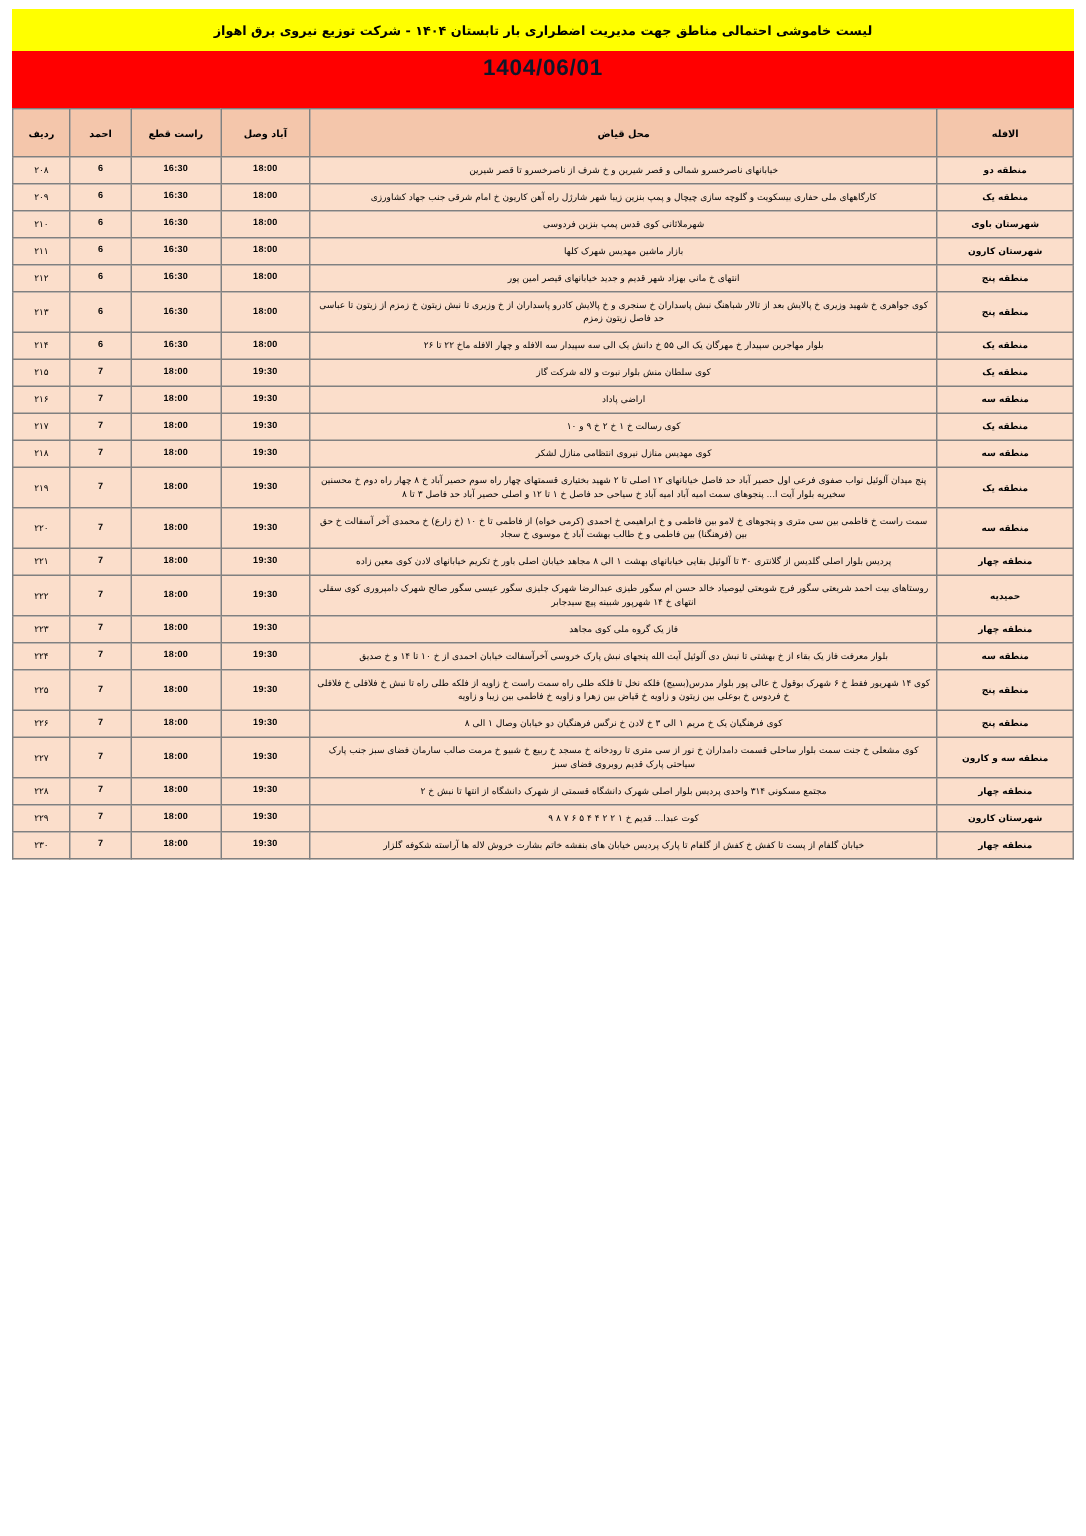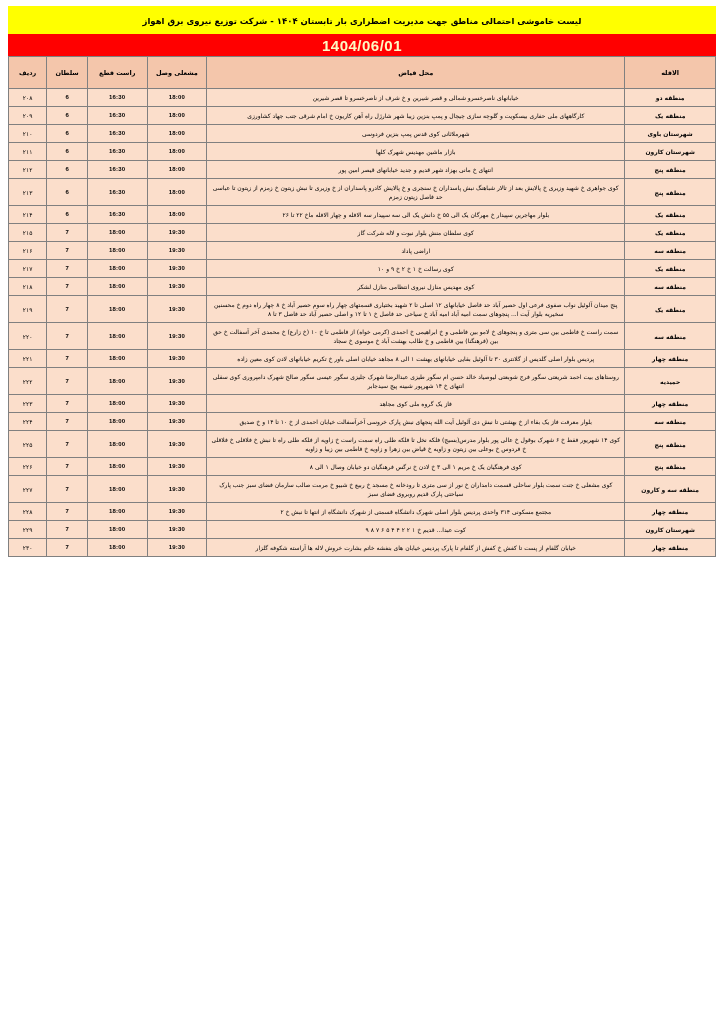--- a/index.html
+++ b/index.html
@@ -27,26 +27,26 @@
     text-align: center;
     font-size: 8.5px;
     font-weight: bold;
     line-height: 28px;
     height: 28px;
     border: 1px solid #ffff00;
     box-sizing: border-box;
   }
   .banner-date {
     background: #ff0000;
-    color: #fef9c3;
+    color: #0f172a;
     text-align: center;
     font-size: 15px;
     font-weight: bold;
     line-height: 22px;
-    height: 22px;
+    height: 38px;
     letter-spacing: 0.5px;
     font-family: "Liberation Sans", sans-serif;
     border: 1px solid #ff0000;
     box-sizing: border-box;
   }
   table.outage {
     width: 100%;
     border-collapse: collapse;
     table-layout: fixed;
     direction: rtl;
@@ -121,23 +121,23 @@
       <col class="c-place">
       <col class="c-on">
       <col class="c-off">
       <col class="c-block">
       <col class="c-row">
     </colgroup>
     <thead>
       <tr>
         <th>الافله</th>
         <th>محل قیاض</th>
-        <th>مشعلی وصل</th>
+        <th>آباد وصل</th>
         <th>راست قطع</th>
-        <th>سلطان</th>
+        <th>احمد</th>
         <th>ردیف</th>
       </tr>
     </thead>
     <tbody id="table-body">
         <tr>
           <td class="col-region">منطقه دو</td>
           <td class="col-place">خیابانهای ناصرخسرو شمالی و قصر شیرین و خ شرف از ناصرخسرو تا قصر شیرین</td>
           <td class="col-time">18:00</td>
           <td class="col-time">16:30</td>
           <td class="col-block">6</td>

